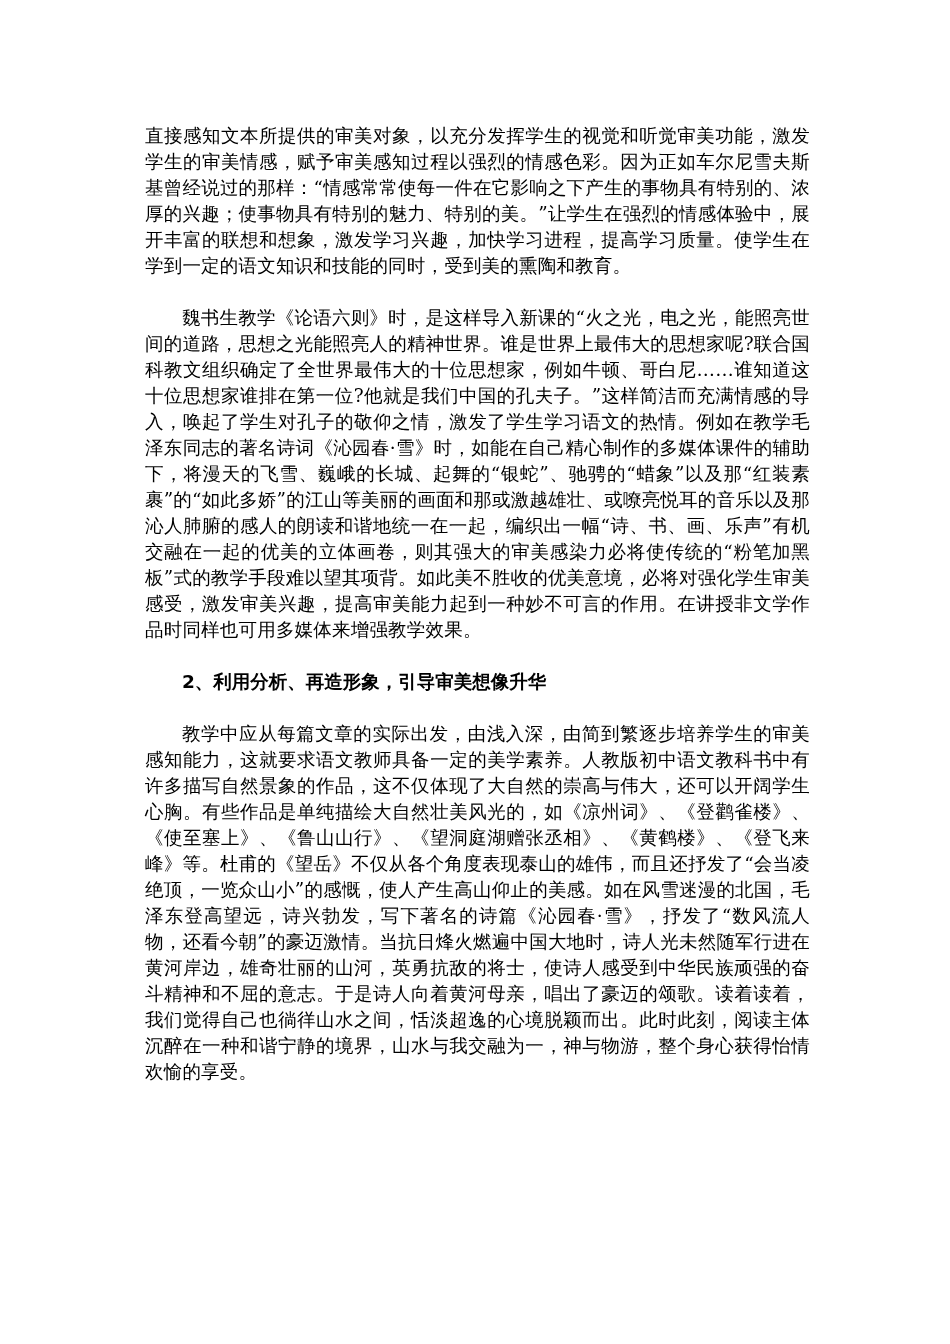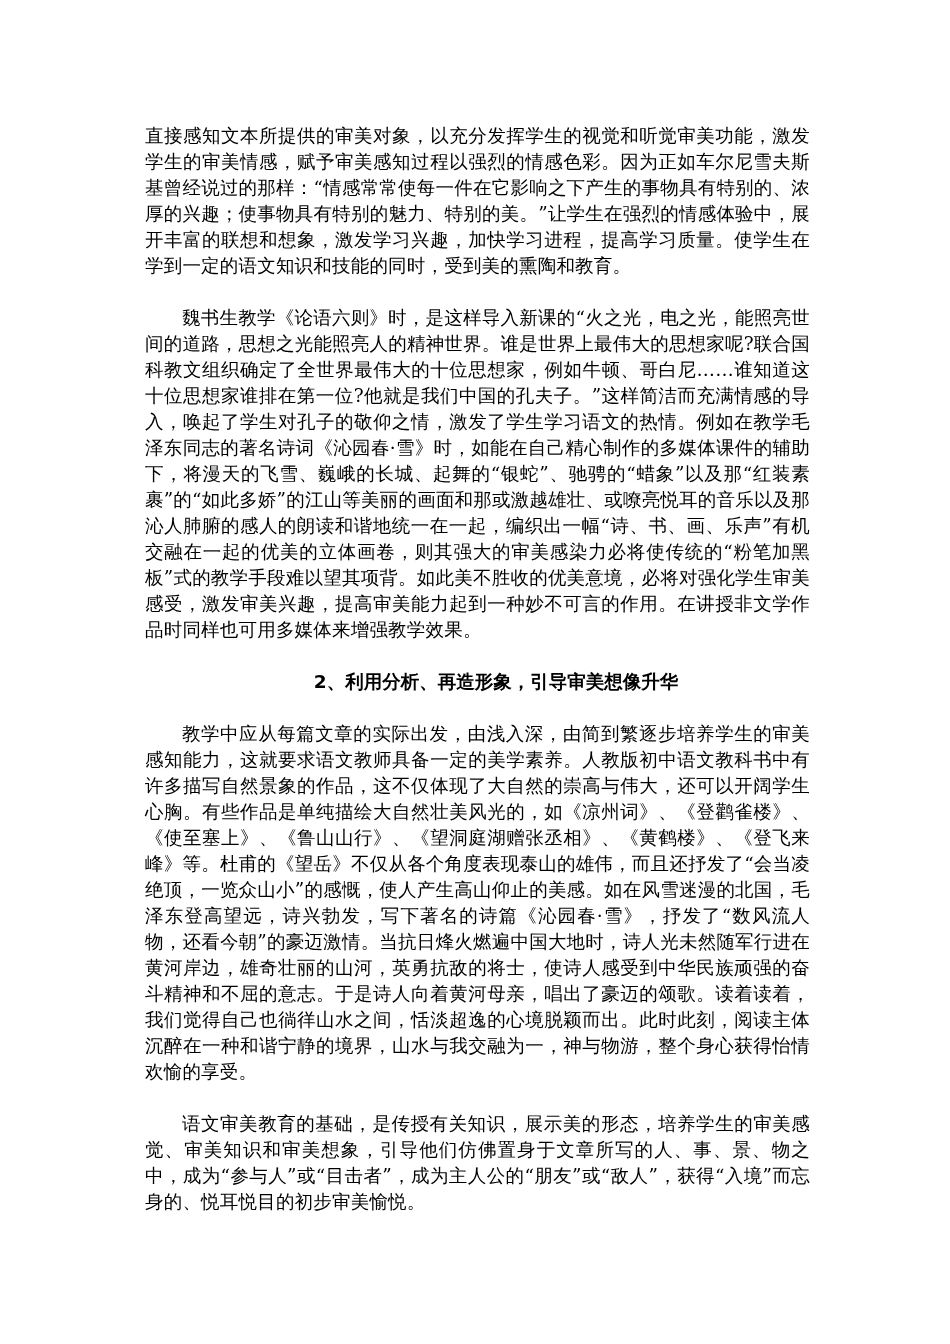--- a/index.html
+++ b/index.html
@@ -33,30 +33,29 @@
   .para.flush {
     text-indent: 0;
   }
   .heading {
     margin: 0 0 26px 0;
     font-size: 18.5px;
     line-height: 26px;
     font-weight: bold;
     text-indent: 2em;
     font-family: "DejaVu Sans", "Liberation Sans", sans-serif;
-    text-align: center;
+    text-align: left;
   }
 </style>
 </head>
 <body>
 
 <div class="doc-page">
   <p class="para flush">直接感知文本所提供的审美对象，以充分发挥学生的视觉和听觉审美功能，激发学生的审美情感，赋予审美感知过程以强烈的情感色彩。因为正如车尔尼雪夫斯基曾经说过的那样：“情感常常使每一件在它影响之下产生的事物具有特别的、浓厚的兴趣；使事物具有特别的魅力、特别的美。”让学生在强烈的情感体验中，展开丰富的联想和想象，激发学习兴趣，加快学习进程，提高学习质量。使学生在学到一定的语文知识和技能的同时，受到美的熏陶和教育。</p>
 
   <p class="para">魏书生教学《论语六则》时，是这样导入新课的“火之光，电之光，能照亮世间的道路，思想之光能照亮人的精神世界。谁是世界上最伟大的思想家呢?联合国科教文组织确定了全世界最伟大的十位思想家，例如牛顿、哥白尼……谁知道这十位思想家谁排在第一位?他就是我们中国的孔夫子。”这样简洁而充满情感的导入，唤起了学生对孔子的敬仰之情，激发了学生学习语文的热情。例如在教学毛泽东同志的著名诗词《沁园春·雪》时，如能在自己精心制作的多媒体课件的辅助下，将漫天的飞雪、巍峨的长城、起舞的“银蛇”、驰骋的“蜡象”以及那“红装素裹”的“如此多娇”的江山等美丽的画面和那或激越雄壮、或嘹亮悦耳的音乐以及那沁人肺腑的感人的朗读和谐地统一在一起，编织出一幅“诗、书、画、乐声”有机交融在一起的优美的立体画卷，则其强大的审美感染力必将使传统的“粉笔加黑板”式的教学手段难以望其项背。如此美不胜收的优美意境，必将对强化学生审美感受，激发审美兴趣，提高审美能力起到一种妙不可言的作用。在讲授非文学作品时同样也可用多媒体来增强教学效果。</p>
 
   <h2 class="heading">2、利用分析、再造形象，引导审美想像升华</h2>
 
   <p class="para">教学中应从每篇文章的实际出发，由浅入深，由简到繁逐步培养学生的审美感知能力，这就要求语文教师具备一定的美学素养。人教版初中语文教科书中有许多描写自然景象的作品，这不仅体现了大自然的崇高与伟大，还可以开阔学生心胸。有些作品是单纯描绘大自然壮美风光的，如《凉州词》、《登鹳雀楼》、《使至塞上》、《鲁山山行》、《望洞庭湖赠张丞相》、《黄鹤楼》、《登飞来峰》等。杜甫的《望岳》不仅从各个角度表现泰山的雄伟，而且还抒发了“会当凌绝顶，一览众山小”的感慨，使人产生高山仰止的美感。如在风雪迷漫的北国，毛泽东登高望远，诗兴勃发，写下著名的诗篇《沁园春·雪》，抒发了“数风流人物，还看今朝”的豪迈激情。当抗日烽火燃遍中国大地时，诗人光未然随军行进在黄河岸边，雄奇壮丽的山河，英勇抗敌的将士，使诗人感受到中华民族顽强的奋斗精神和不屈的意志。于是诗人向着黄河母亲，唱出了豪迈的颂歌。读着读着，我们觉得自己也徜徉山水之间，恬淡超逸的心境脱颖而出。此时此刻，阅读主体沉醉在一种和谐宁静的境界，山水与我交融为一，神与物游，整个身心获得怡情欢愉的享受。</p>
 
-  <p class="para">语文审美教育的基础，是传授有关知识，展示美的形态，培养学生的审美感觉、审美知识和审美想象，引导他们仿佛置身于文章所写的人、事、景、物之中，成为“参与人”或“目击者”，成为主人公的“朋友”或“敌人”，获得“入境”而忘身的、悦耳悦目的初步审美愉悦。</p>
 
 </div>
 
 </body></html>

